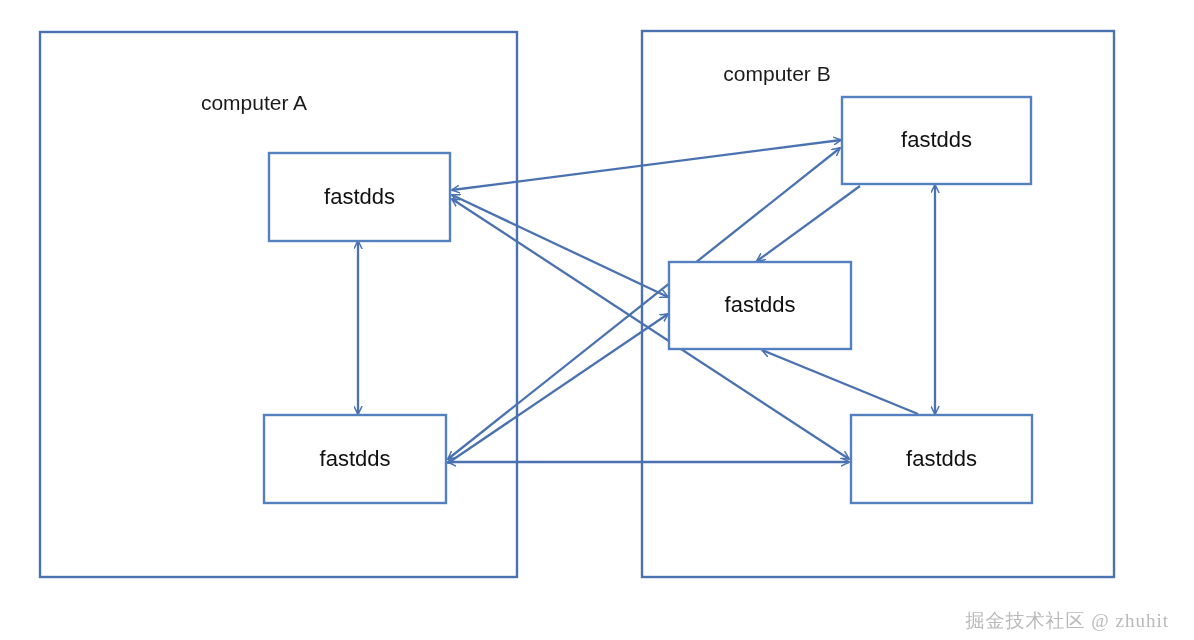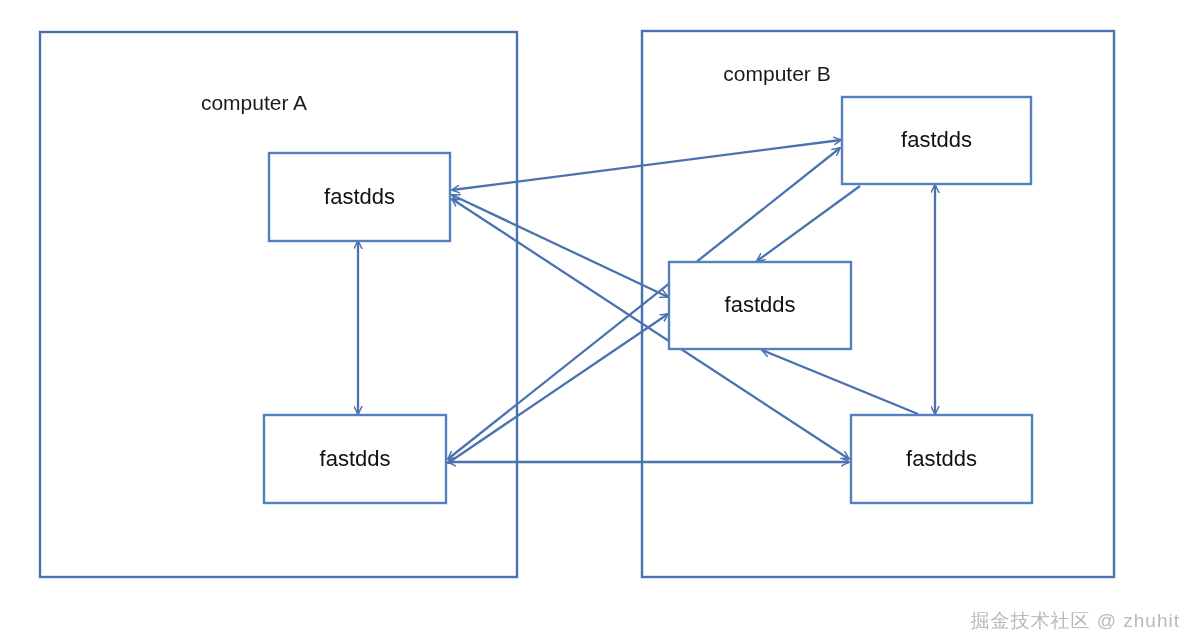--- a/index.html
+++ b/index.html
@@ -50,23 +50,23 @@
     text-anchor: middle;
     dominant-baseline: middle;
   }
   .edge {
     stroke: #4a72b0;
     stroke-width: 2.3;
     fill: none;
   }
   .watermark {
     position: absolute;
-    right: 14px;
+    right: 25px;
     bottom: 6px;
-    font-family: Liberation Sans, sans-serif;
+    font-family: Liberation Serif, serif;
     font-size: 19px;
     color: #b9b9b9;
     letter-spacing: 1px;
     white-space: nowrap;
     user-select: none;
   }
 </style>
 </head>
 <body>
 

